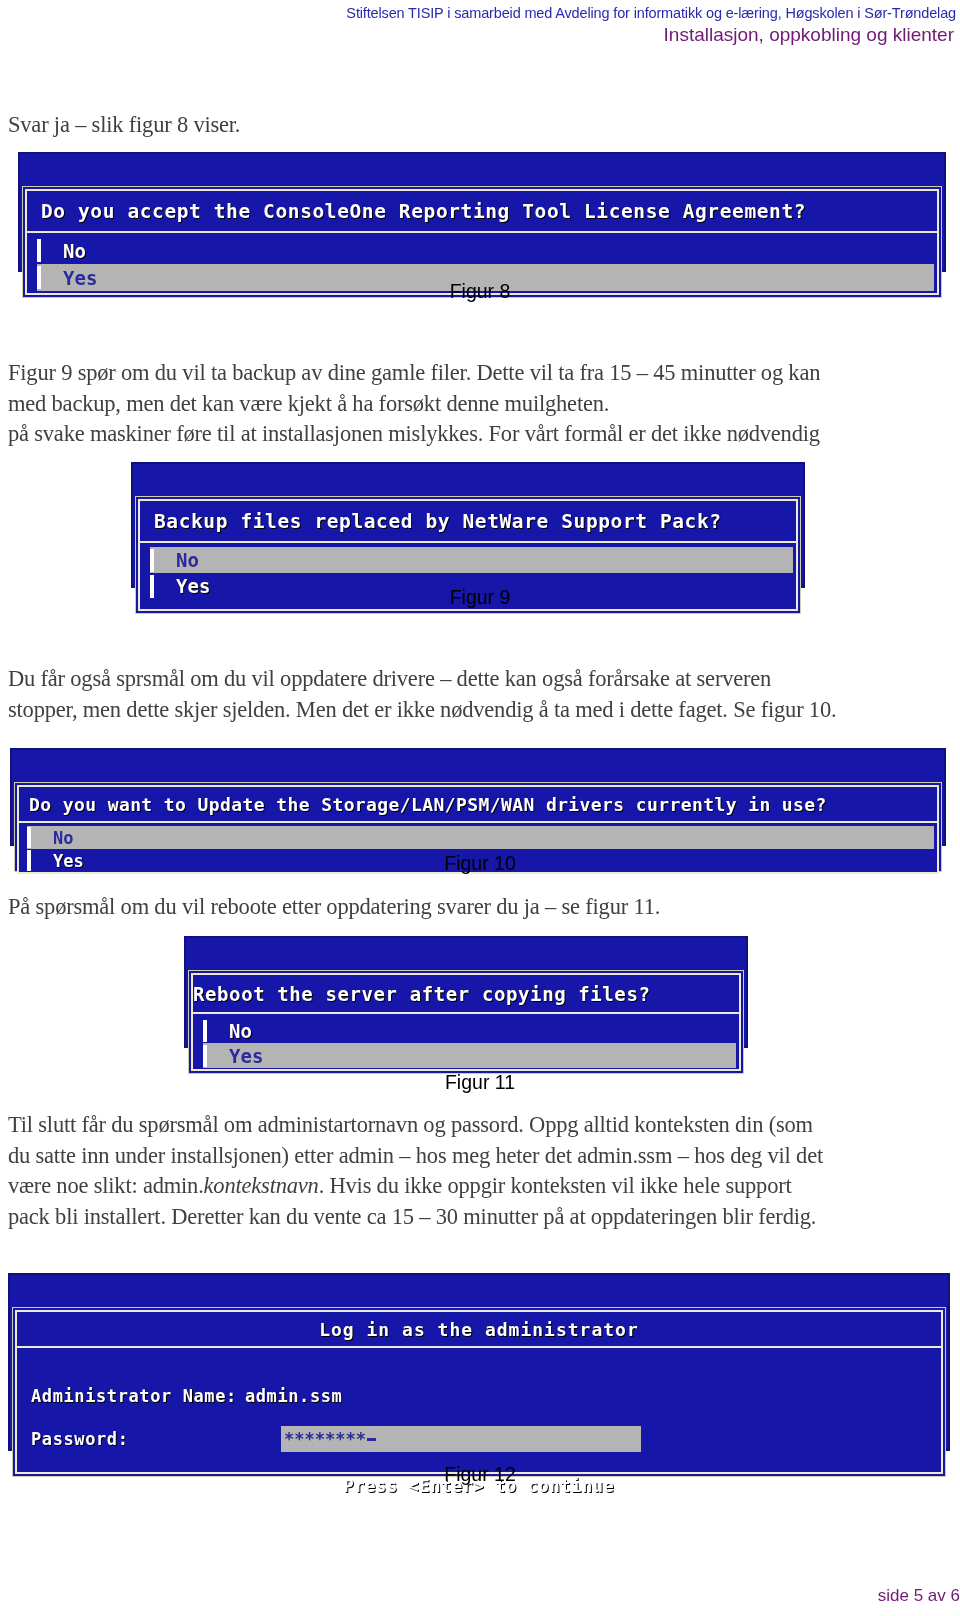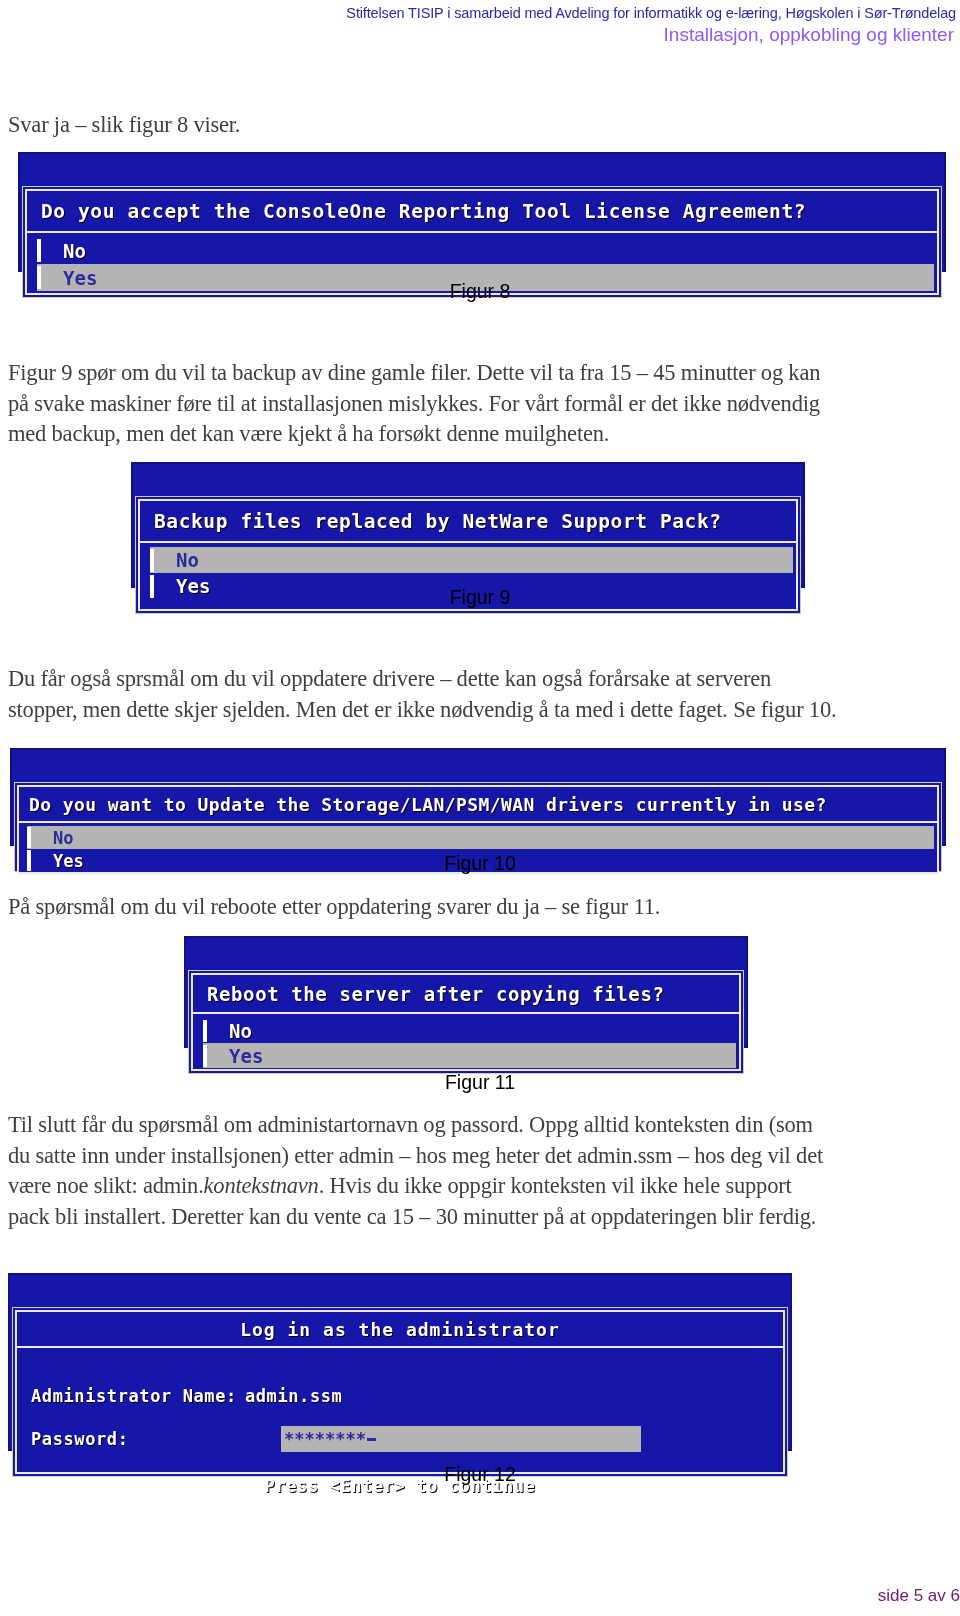--- a/index.html
+++ b/index.html
@@ -30,21 +30,21 @@
     font-size: 14.5px;
     color: #2a2ab0;
     letter-spacing: -0.15px;
     line-height: 17px;
     padding-right: 4px;
     white-space: nowrap;
   }
   .header-line2 {
     font-family: "Liberation Sans", "DejaVu Sans", sans-serif;
     font-size: 19px;
-    color: #8b5cf6;
+    color: #701a75;
     line-height: 23px;
     padding-right: 6px;
     padding-top: 1px;
     white-space: nowrap;
   }
 
   
   .body-text {
     position: absolute;
     font-family: "Liberation Serif", "DejaVu Serif", serif;
@@ -208,22 +208,22 @@
         <span class="nw-bar" style="width:4px; height:23px;"></span>
         <span class="nw-label">Yes</span>
       </div>
     </div>
   </div>
 </div>
 <div class="fig-caption" style="top:280px;">Figur 8</div>
 
 <div class="body-text" style="left:8px; top:358px; width:944px;">
   <div>Figur 9 spør om du vil ta backup av dine gamle filer. Dette vil ta fra 15 – 45 minutter og kan</div>
+  <div>med backup, men det kan være kjekt å ha forsøkt denne muilgheten.</div>
   <div>på svake maskiner føre til at installasjonen mislykkes. For vårt formål er det ikke nødvendig</div>
-  <div>med backup, men det kan være kjekt å ha forsøkt denne muilgheten.</div>
 </div>
 
 <div class="nw-dialog" style="left:131px; top:462px; width:674px; height:126px;">
   <div class="nw-inner">
     <div class="nw-title-box" style="height:44px; padding-left:14px;">
       <span class="nw-title" style="font-size:19.5px; letter-spacing:0.6px;">Backup files replaced by NetWare Support Pack?</span>
     </div>
     <div class="nw-body-box" style="padding-top:4px;">
       <div class="nw-option selected" style="height:26px; margin-left:10px; margin-right:3px; font-size:19px;">
         <span class="nw-bar" style="width:4px; height:23px;"></span>
@@ -261,21 +261,21 @@
   </div>
 </div>
 <div class="fig-caption" style="top:852px;">Figur 10</div>
 
 <div class="body-text" style="left:8px; top:892px; width:860px;">
   <span>På spørsmål om du vil reboote etter oppdatering svarer du ja – se figur 11.</span>
 </div>
 
 <div class="nw-dialog" style="left:184px; top:936px; width:564px; height:112px;">
   <div class="nw-inner">
-    <div class="nw-title-box" style="height:41px; padding-left:14px;">
+    <div class="nw-title-box" style="height:41px; ">
       <span class="nw-title" style="font-size:19px; letter-spacing:0.6px;">Reboot the server after copying files?</span>
     </div>
     <div class="nw-body-box" style="padding-top:4px;">
       <div class="nw-option" style="height:25px; margin-left:10px; margin-right:3px; font-size:19px;">
         <span class="nw-bar" style="width:4px; height:22px;"></span>
         <span class="nw-label">No</span>
       </div>
       <div class="nw-option selected" style="height:25px; margin-left:10px; margin-right:3px; font-size:19px;">
         <span class="nw-bar" style="width:4px; height:22px;"></span>
         <span class="nw-label">Yes</span>
@@ -287,21 +287,21 @@
 
 <div class="body-text" style="left:8px; top:1110px; width:944px;">
   <div>Til slutt får du spørsmål om administartornavn og passord. Oppg alltid konteksten din (som</div>
   <div>du satte inn under installsjonen) etter admin – hos meg heter det admin.ssm – hos deg vil det</div>
   <div>
     <span>være noe slikt: admin.</span><i>kontekstnavn</i><span>.  Hvis du ikke oppgir konteksten vil ikke hele support</span>
   </div>
   <div>pack bli installert. Deretter kan du vente ca 15 – 30 minutter på at oppdateringen blir ferdig.</div>
 </div>
 
-<div class="nw-dialog" style="left:8px; top:1273px; width:784px; height:178px;">
+<div class="nw-dialog" style="left:8px; top:1273px; width:942px; height:178px;">
   <div class="nw-inner">
     <div class="nw-title-box" style="height:38px; justify-content:center;">
       <span class="nw-title" style="font-size:18px; letter-spacing:1px;">Log in as the administrator</span>
     </div>
     <div class="nw-body-box">
       <div class="nw-field-row" style="left:14px; top:38px; font-size:17px; letter-spacing:0.6px;">
         <span>Administrator Name:</span>
         <span style="padding-left:8px;">admin.ssm</span>
       </div>
       <div class="nw-field-row" style="left:14px; top:78px; font-size:17px; letter-spacing:0.6px;">

